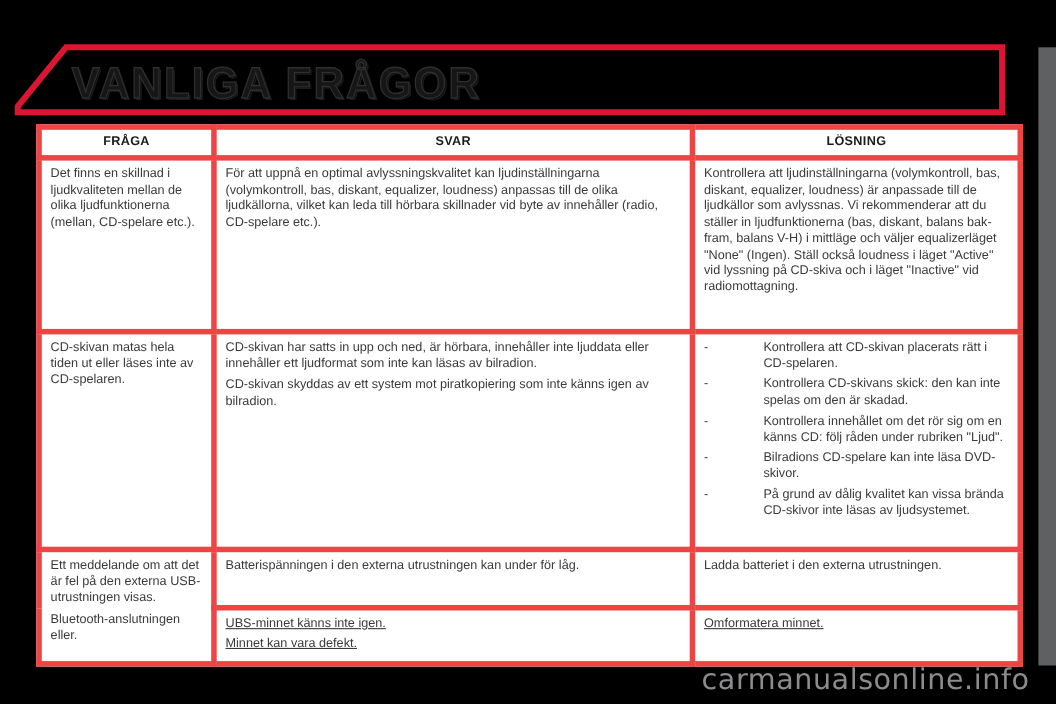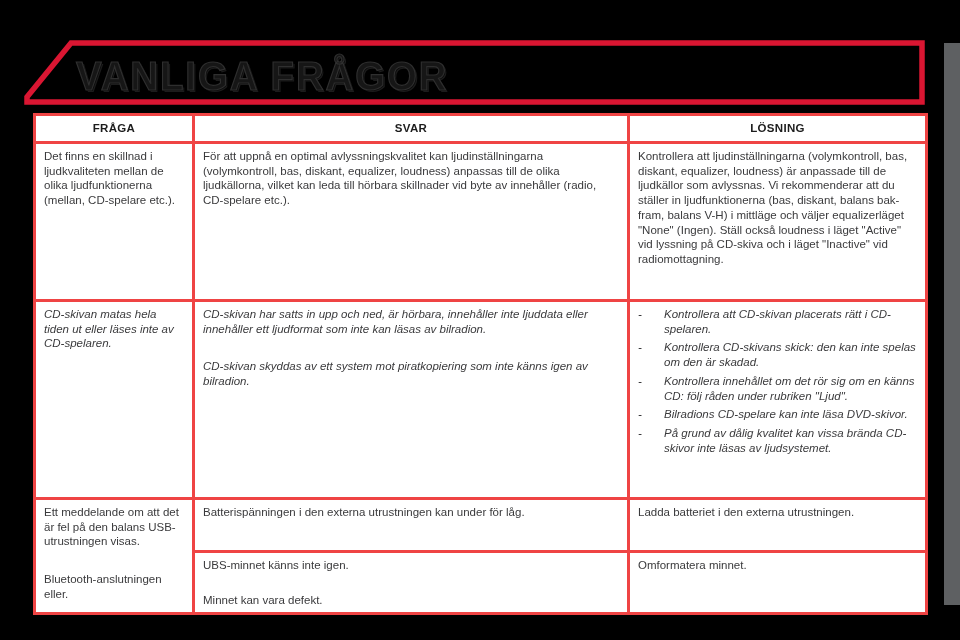--- a/index.html
+++ b/index.html
@@ -2,21 +2,21 @@
 <html><head>
 <meta charset="utf-8">
 <style>
   * { margin: 0; padding: 0; box-sizing: border-box; }
   html, body { width: 960px; height: 640px; background: #000; overflow: hidden; }
   body { font-family: "Liberation Sans", sans-serif; }
 
   .sheet { position: relative; width: 960px; height: 640px; background: #000; }
 
   
-  .title-banner { position: absolute; left: 24px; top: 40px; width: 901px; height: 66px; }
+  .title-banner { position: absolute; left: 13px; top: 40px; width: 901px; height: 66px; }
   .title-banner svg { position: absolute; left: 0; top: 0; }
   .title-text {
     position: absolute; left: 52px; top: 14px;
     font-size: 40px; font-weight: bold; letter-spacing: 2px;
     color: #161616;
     -webkit-text-stroke: 1.2px #2f2f2f;
     text-shadow: 1px 1px 0 #0a0a0a, 2px 2px 0 #1c1c1c;
     white-space: nowrap;
     transform: scaleX(0.96); transform-origin: left center;
   }
@@ -24,40 +24,40 @@
   
   .side-tab { position: absolute; left: 944px; top: 43px; width: 16px; height: 562px; background: #5e6062; }
 
   
   .faq-table-wrap { position: absolute; left: 33px; top: 113px; width: 892px; }
   table.faq { width: 892px; border-collapse: collapse; table-layout: fixed; background: #fff; }
   table.faq col.c1 { width: 159px; }
   table.faq col.c2 { width: 435px; }
   table.faq col.c3 { width: 298px; }
   table.faq th, table.faq td {
-    border: 3px solid #ef4444;
+    border: 5px solid #ef4444;
     vertical-align: top;
     font-size: 11.5px; line-height: 1.28; color: #3a3a3c;
     padding: 5px 8px 5px 8px;
   }
   table.faq th {
     height: 28px; text-align: center; vertical-align: middle;
     font-size: 11.5px; font-weight: bold; color: #1c1c1c; letter-spacing: 0.3px;
     padding: 2px;
   }
   tr.r1 td { height: 158px; }
-  tr.r2 td { height: 198px; font-style: italic; }
+  tr.r2 td { height: 198px; }
   tr.r3a td { height: 53px; }
-  tr.r3b td { height: 51px; }
-  td p + p { margin-top: 23px; }
+  tr.r3b td { height: 51px; text-decoration: underline; }
+  td p + p { margin-top: 5px; }
 
   ul.dash-list { list-style: none; }
   ul.dash-list li { display: flex; margin-bottom: 4px; }
   ul.dash-list .dash { width: 15px; flex: 0 0 15px; margin-right: 11px; text-align: left; }
-  ul.dash-list .li-text { flex: 1; }
+  ul.dash-list .li-text { flex: 1; margin-left: 28px; }
 
   
   .watermark {
     position: absolute; right: 24px; top: 603px;
     font-family: "DejaVu Sans", sans-serif;
     font-size: 26px; color: #8c8c8e; letter-spacing: 0.5px;
     white-space: nowrap;
   }
 </style>
 </head>
@@ -130,39 +130,40 @@
             <li>
               <span class="dash">-</span>
               <span class="li-text">På grund av dålig kvalitet kan vissa brända CD-skivor inte läsas av ljudsystemet.</span>
             </li>
           </ul>
         </td>
       </tr>
 
       <tr class="r3a">
         <td rowspan="2">
-          <p>Ett meddelande om att det är fel på den balans USB-utrustningen visas.</p>
+          <p>Ett meddelande om att det är fel på den externa USB-utrustningen visas.</p>
           <p>Bluetooth-anslutningen eller.</p>
         </td>
         <td>
           <p>Batterispänningen i den externa utrustningen kan under för låg.</p>
         </td>
         <td>
           <p>Ladda batteriet i den externa utrustningen.</p>
         </td>
       </tr>
 
       <tr class="r3b">
         <td>
           <p>UBS-minnet känns inte igen.</p>
-          <p style="margin-top:20px">Minnet kan vara defekt.</p>
+          <p style="margin-top:3px">Minnet kan vara defekt.</p>
         </td>
         <td>
           <p>Omformatera minnet.</p>
         </td>
       </tr>
 
     </tbody>
       </table>
   </div>
 
+  <div class="watermark">carmanualsonline.info</div>
 
 </div>
 
 </body></html>

